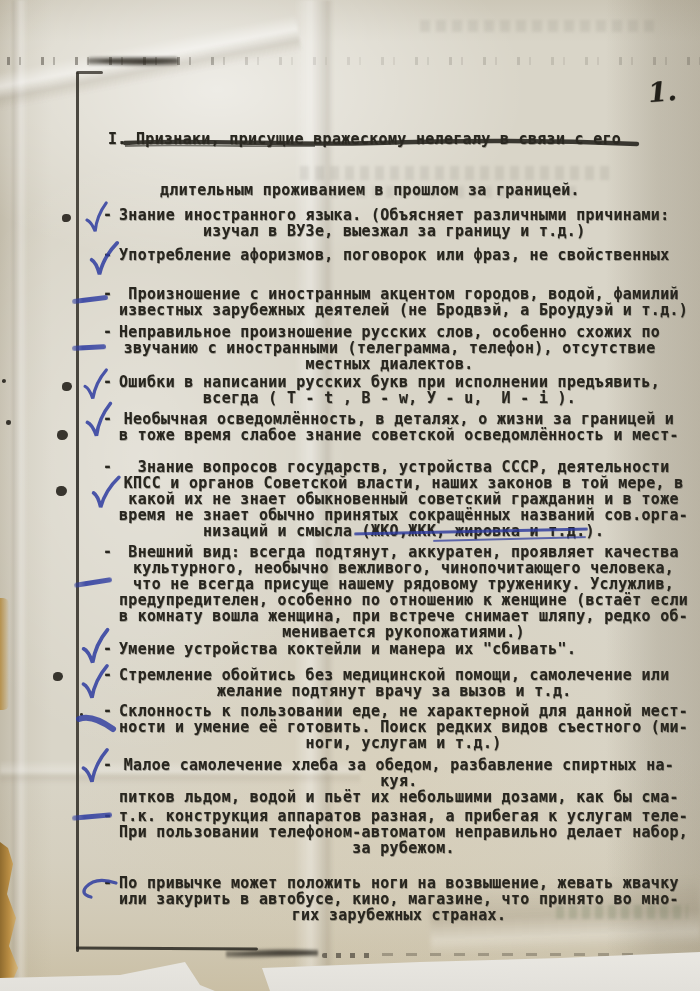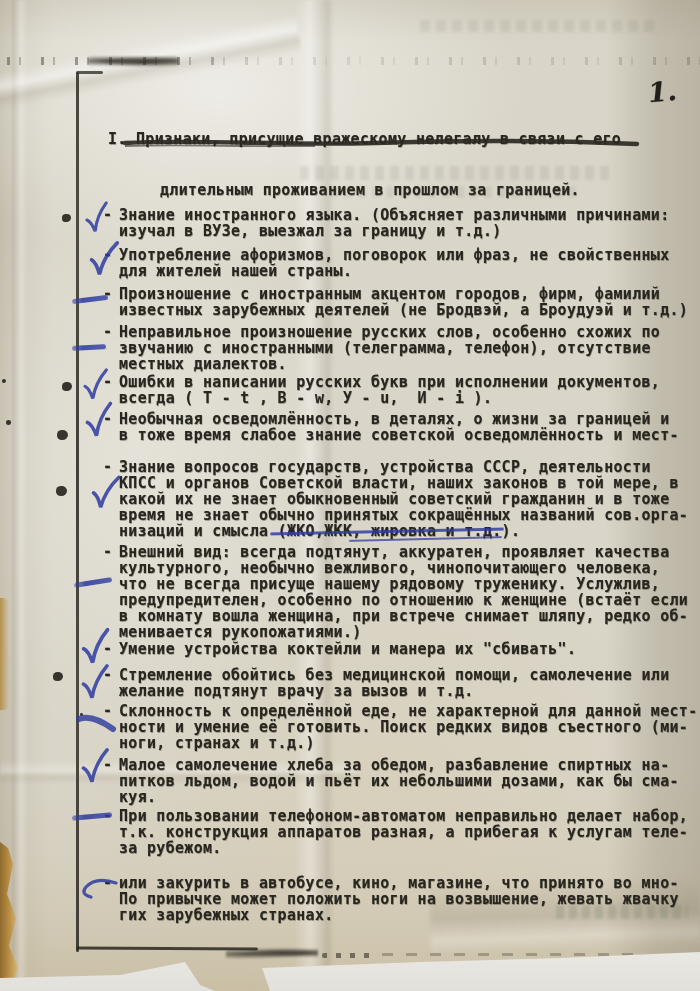--- a/index.html
+++ b/index.html
@@ -69,21 +69,21 @@
     text-shadow:.5px .5px .5px rgba(40,37,30,.35), -.3px 0 .4px rgba(40,37,30,.22);}
   #title{position:absolute;z-index:4;left:108px;top:97px;line-height:17px;white-space:pre;}
   #title .t2{padding-left:52px;}
   #title-underline{position:absolute;z-index:4;left:123px;top:136px;}
   #page-number{position:absolute;z-index:4;left:648px;top:76px;
     font-family:"DejaVu Serif","Liberation Serif",serif;font-style:italic;font-weight:bold;
     font-size:27px;color:#211f19;transform:rotate(-5deg);}
   #checklist{position:absolute;z-index:4;inset:0;}
   .item{position:absolute;left:119px;line-height:16px;white-space:pre;}
   .item .bullet{position:absolute;left:-16px;top:-1px;}
-  .line{height:16px;}
+  .line{height:16px;text-align:center;}
   .strike{position:relative;}
   .strike::after{content:"";position:absolute;left:-8px;right:-2px;top:45%;height:2.6px;
     background:rgba(45,58,158,.82);transform:rotate(-1.2deg);border-radius:2px;filter:blur(.2px);}
   .strike::before{content:"";position:absolute;left:32%;right:-1px;bottom:0px;height:2.4px;
     background:rgba(45,58,158,.72);transform:rotate(-1.4deg);border-radius:2px;filter:blur(.2px);}
   
   #marks{position:absolute;z-index:5;inset:0;pointer-events:none;}
   .mark{position:absolute;}
   .mark-dash{height:4.5px;border-radius:3px;filter:blur(.25px);
     background:linear-gradient(90deg, rgba(46,60,160,.5), rgba(46,60,160,.88) 30%, rgba(46,60,160,.78));}
@@ -150,33 +150,33 @@
   <div class="t1">I. Признаки, присущие вражескому нелегалу в связи с его</div>
   <div class="t2">длительным проживанием в прошлом за границей.</div>
 </div>
 <svg id="title-underline" width="518" height="14" viewBox="0 0 518 14">
   <path d="M2 7 C 80 3, 160 10, 252 7 S 420 4, 514 8" fill="none" stroke="#2b2923" stroke-width="4.4" stroke-linecap="round" opacity="0.92"></path>
   <path d="M2 10 C 60 8, 120 11, 192 10" fill="none" stroke="#2b2923" stroke-width="1.8" opacity="0.6"></path>
 </svg>
 
 <div id="checklist">
     <div class="item typewritten" style="top: 207px;"><span class="bullet">-</span><div class="line">Знание иностранного языка. (Объясняет различными причинами:</div><div class="line">изучал в ВУЗе, выезжал за границу и т.д.)</div></div>
-    <div class="item typewritten" style="top: 247px;"><span class="bullet">-</span><div class="line">Употребление афоризмов, поговорок или фраз, не свойственных</div><div class="line">для жителей нашей страны.</div></div>
-    <div class="item typewritten" style="top: 286px;"><span class="bullet">-</span><div class="line">Произношение с иностранным акцентом городов, фирм, фамилий</div><div class="line">известных зарубежных деятелей (не Бродвэй, а Броудуэй и т.д.)</div></div>
+    <div class="item typewritten" style="top: 247px;"><span class="bullet">-</span><div class="line">Употребление афоризмов, поговорок или фраз, не свойственных</div></div>
+    <div class="item typewritten" style="top: 286px;"><span class="bullet">-</span><div class="line">Произношение с иностранным акцентом городов, водой, фамилий</div><div class="line">известных зарубежных деятелей (не Бродвэй, а Броудуэй и т.д.)</div></div>
     <div class="item typewritten" style="top: 324px;"><span class="bullet">-</span><div class="line">Неправильное произношение русских слов, особенно схожих по</div><div class="line">звучанию с иностранными (телеграмма, телефон), отсутствие</div><div class="line">местных диалектов.</div></div>
-    <div class="item typewritten" style="top: 374px;"><span class="bullet">-</span><div class="line">Ошибки в написании русских букв при исполнении документов,</div><div class="line">всегда ( Т - t , В - w, У - u,  И - i ).</div></div>
+    <div class="item typewritten" style="top: 374px;"><span class="bullet">-</span><div class="line">Ошибки в написании русских букв при исполнении предъявить,</div><div class="line">всегда ( Т - t , В - w, У - u,  И - i ).</div></div>
     <div class="item typewritten" style="top: 411px;"><span class="bullet">-</span><div class="line">Необычная осведомлённость, в деталях, о жизни за границей и</div><div class="line">в тоже время слабое знание советской осведомлённость и мест-</div></div>
     <div class="item typewritten" style="top: 459px;"><span class="bullet">-</span><div class="line">Знание вопросов государств, устройства СССР, деятельности</div><div class="line">КПСС и органов Советской власти, наших законов в той мере, в</div><div class="line">какой их не знает обыкновенный советский гражданин и в тоже</div><div class="line">время не знает обычно принятых сокращённых названий сов.орга-</div><div class="line">низаций и смысла <span class="strike">(ЖКО,ЖКК, жировка и т.д.</span>).</div></div>
     <div class="item typewritten" style="top: 544px;"><span class="bullet">-</span><div class="line">Внешний вид: всегда подтянут, аккуратен, проявляет качества</div><div class="line">культурного, необычно вежливого, чинопочитающего человека,</div><div class="line">что не всегда присуще нашему рядовому труженику. Услужлив,</div><div class="line">предупредителен, особенно по отношению к женщине (встаёт если</div><div class="line">в комнату вошла женщина, при встрече снимает шляпу, редко об-</div><div class="line">менивается рукопожатиями.)</div></div>
     <div class="item typewritten" style="top: 641px;"><span class="bullet">-</span><div class="line">Умение устройства коктейли и манера их "сбивать".</div></div>
     <div class="item typewritten" style="top: 667px;"><span class="bullet">-</span><div class="line">Стремление обойтись без медицинской помощи, самолечение или</div><div class="line">желание подтянут врачу за вызов и т.д.</div></div>
-    <div class="item typewritten" style="top: 703px;"><span class="bullet">-</span><div class="line">Склонность к определённой еде, не характерной для данной мест-</div><div class="line">ности и умение её готовить. Поиск редких видов съестного (ми-</div><div class="line">ноги, странах и т.д.)</div></div>
-    <div class="item typewritten" style="top: 757px;"><span class="bullet">-</span><div class="line">Малое самолечение хлеба за обедом, разбавление спиртных на-</div><div class="line">питков льдом, водой и пьёт их небольшими дозами, как бы сма-</div><div class="line">куя.</div></div>
-    <div class="item typewritten" style="top: 808px;"><span class="bullet">-</span><div class="line">При пользовании телефоном-автоматом неправильно делает набор,</div><div class="line">т.к. конструкция аппаратов разная, а прибегая к услугам теле-</div><div class="line">за рубежом.</div></div>
-    <div class="item typewritten" style="top: 875px;"><span class="bullet">-</span><div class="line">или закурить в автобусе, кино, магазине, что принято во мно-</div><div class="line">По привычке может положить ноги на возвышение, жевать жвачку</div><div class="line">гих зарубежных странах.</div></div>
+    <div class="item typewritten" style="top: 703px;"><span class="bullet">-</span><div class="line">Склонность к пользовании еде, не характерной для данной мест-</div><div class="line">ности и умение её готовить. Поиск редких видов съестного (ми-</div><div class="line">ноги, услугам и т.д.)</div></div>
+    <div class="item typewritten" style="top: 757px;"><span class="bullet">-</span><div class="line">Малое самолечение хлеба за обедом, разбавление спиртных на-</div><div class="line">куя.</div><div class="line">питков льдом, водой и пьёт их небольшими дозами, как бы сма-</div></div>
+    <div class="item typewritten" style="top: 808px;"><span class="bullet">-</span><div class="line">т.к. конструкция аппаратов разная, а прибегая к услугам теле-</div><div class="line">При пользовании телефоном-автоматом неправильно делает набор,</div><div class="line">за рубежом.</div></div>
+    <div class="item typewritten" style="top: 875px;"><span class="bullet">-</span><div class="line">По привычке может положить ноги на возвышение, жевать жвачку</div><div class="line">или закурить в автобусе, кино, магазине, что принято во мно-</div><div class="line">гих зарубежных странах.</div></div>
   </div>
 <div id="marks">
     <div class="mark" style="left: 84px; top: 202px; transform: rotate(-6deg);"><svg width="26" height="32" viewBox="0 0 26 32">
       <path d="M3 17 Q7 19 10 29 Q13 14 24 2" fill="none" stroke="#2e3ca0" stroke-width="3.1" stroke-linecap="round" opacity="0.85"></path>
       </svg></div>
     <div class="mark" style="left: 88px; top: 240px; transform: rotate(2deg);"><svg width="31" height="38" viewBox="0 0 26 32">
       <path d="M3 17 Q7 19 10 29 Q13 14 24 2" fill="none" stroke="#2e3ca0" stroke-width="3.1" stroke-linecap="round" opacity="0.85"></path>
       </svg></div>
     <div class="mark mark-dash" style="left: 72px; top: 297px; width: 36px; transform: rotate(-7deg);"></div>
     <div class="mark mark-dash" style="left: 72px; top: 345px; width: 34px; transform: rotate(-3deg);"></div>

